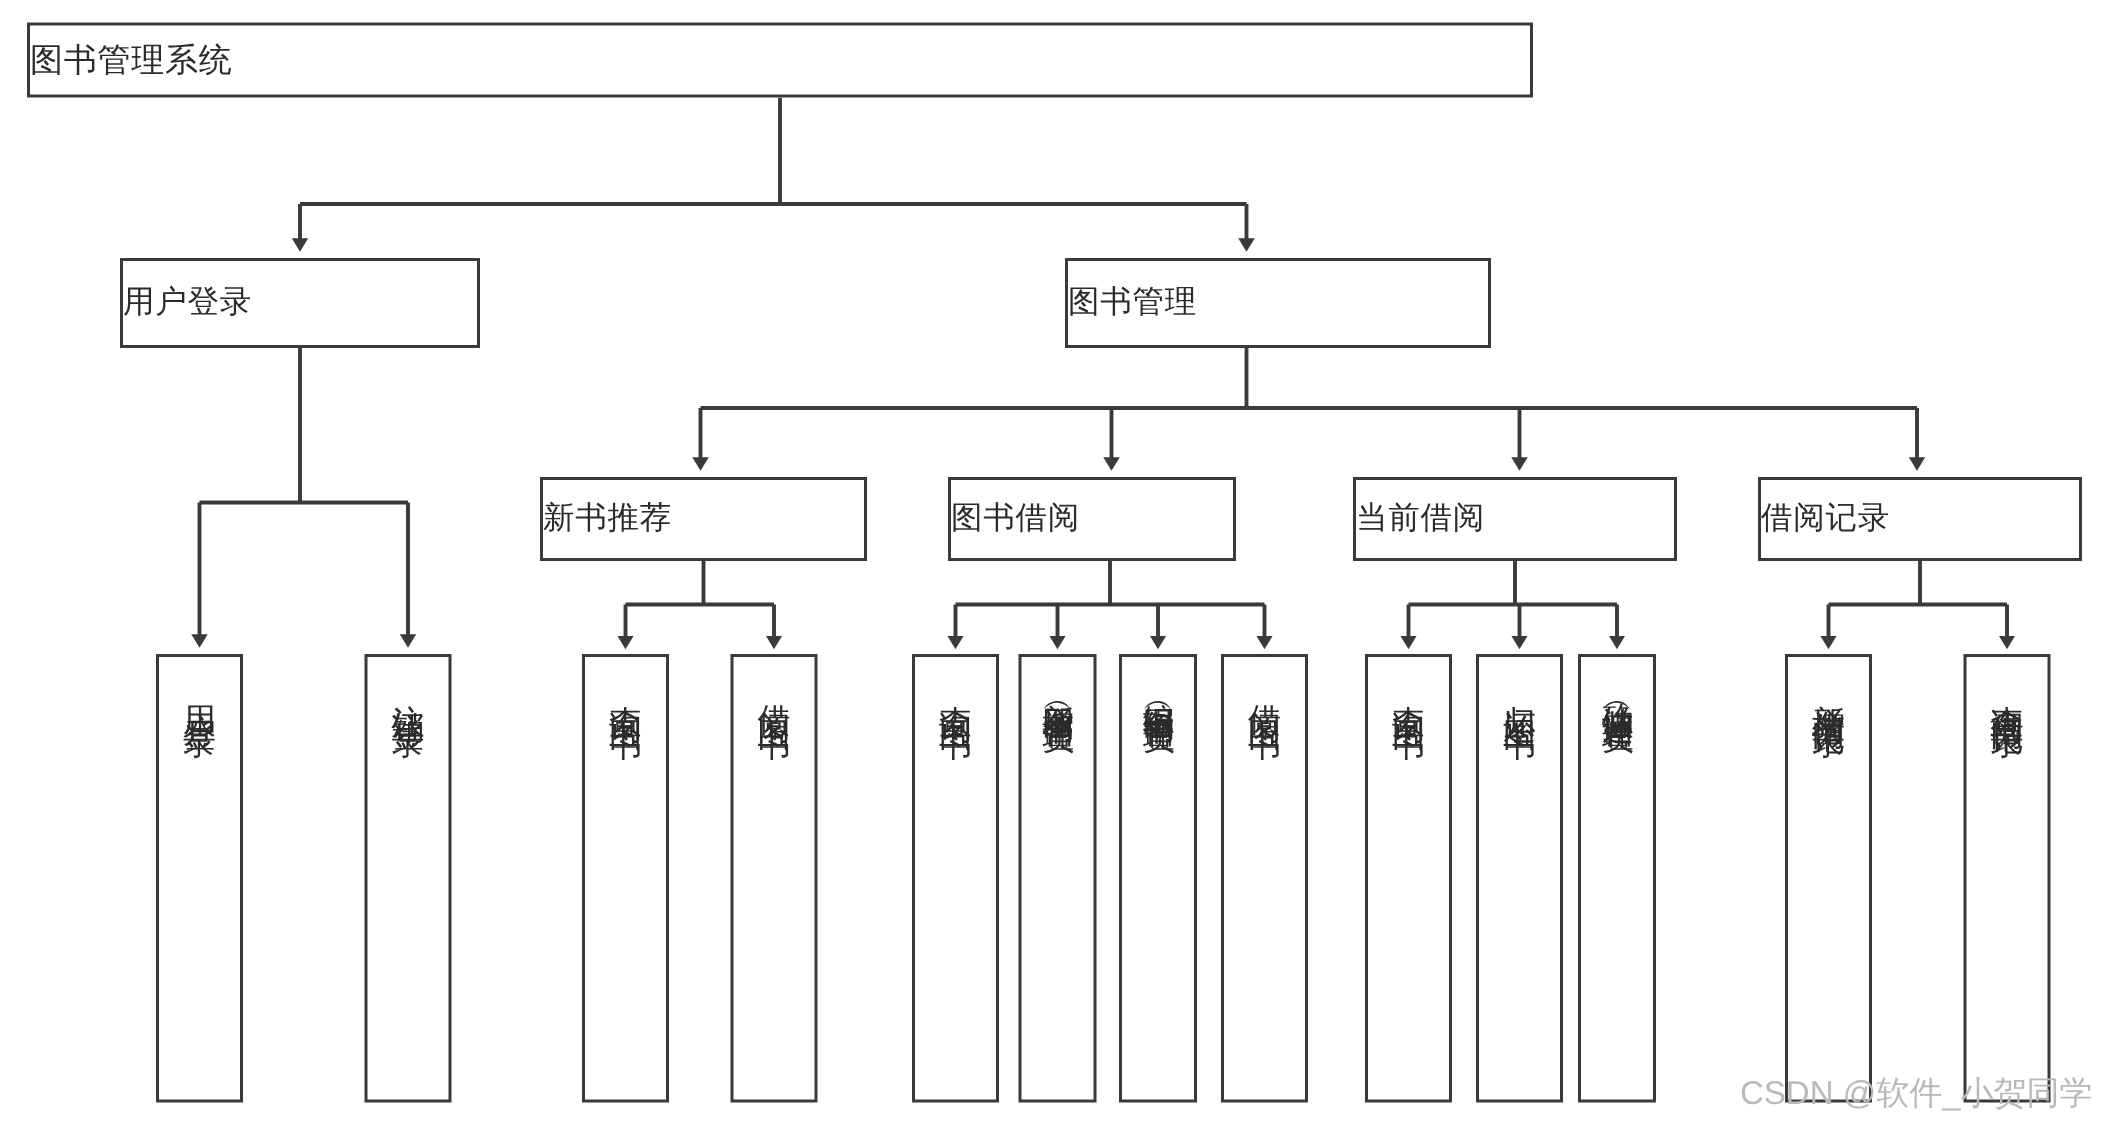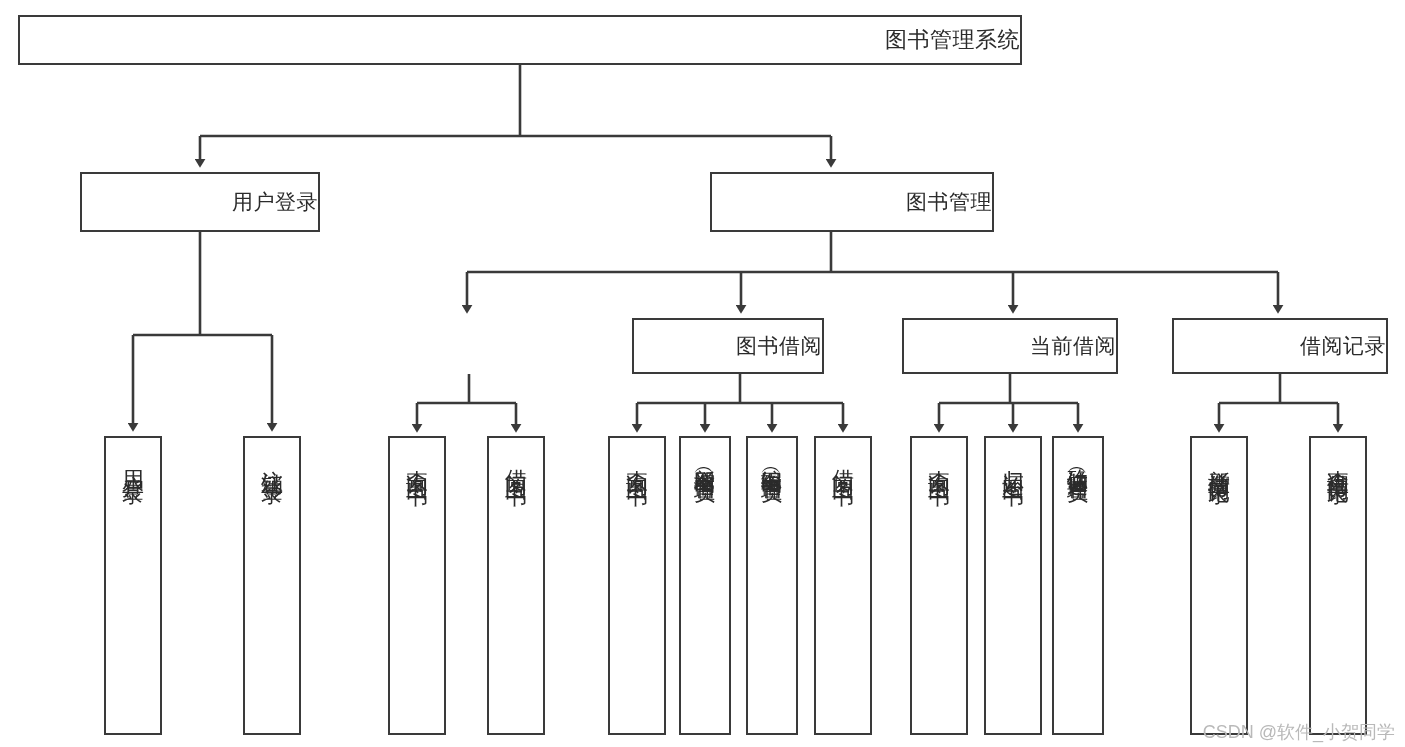--- a/index.html
+++ b/index.html
@@ -26,21 +26,21 @@
     height: 747px;
     pointer-events: none;
   }
   .node {
     position: absolute;
     box-sizing: border-box;
     background: #ffffff;
     border: 2.5px solid #3a3a3a;
     display: flex;
     align-items: center;
-    justify-content: flex-end;
+    justify-content: flex-start;
     z-index: 2;
   }
   .node .label {
     color: #2b2b2b;
     letter-spacing: 0.5px;
     white-space: nowrap;
     line-height: 1.15;
   }
   .node.horiz .label {
     font-size: 21px;
@@ -59,21 +59,21 @@
     text-orientation: upright;
     font-size: 22px;
     letter-spacing: 5px;
     line-height: 1;
     white-space: nowrap;
   }
   #watermark {
     position: absolute;
     right: 10px;
     bottom: 3px;
-    font-size: 18px;
+    font-size: 22px;
     color: #b9b9b9;
     z-index: 5;
     white-space: nowrap;
     font-family: "Liberation Sans", "DejaVu Sans", sans-serif;
   }
 </style>
 </head>
 <body>
 
 <div id="canvas">
@@ -133,20 +133,23 @@
     <span class="label">图书管理系统</span>
   </div>
 
   <div class="node horiz" style="left:80px; top:172px; width:240px; height:60px;">
     <span class="label">用户登录</span>
   </div>
   <div class="node horiz" style="left:710px; top:172px; width:284px; height:60px;">
     <span class="label">图书管理</span>
   </div>
 
+  <div class="node horiz" style="left:360px; top:318px; width:218px; height:56px;">
+    <span class="label">新书推荐</span>
+  </div>
   <div class="node horiz" style="left:632px; top:318px; width:192px; height:56px;">
     <span class="label">图书借阅</span>
   </div>
   <div class="node horiz" style="left:1172px; top:318px; width:216px; height:56px;">
     <span class="label">借阅记录</span>
   </div>
   <div class="node horiz" style="left:902px; top:318px; width:216px; height:56px;">
     <span class="label">当前借阅</span>
   </div>
 

